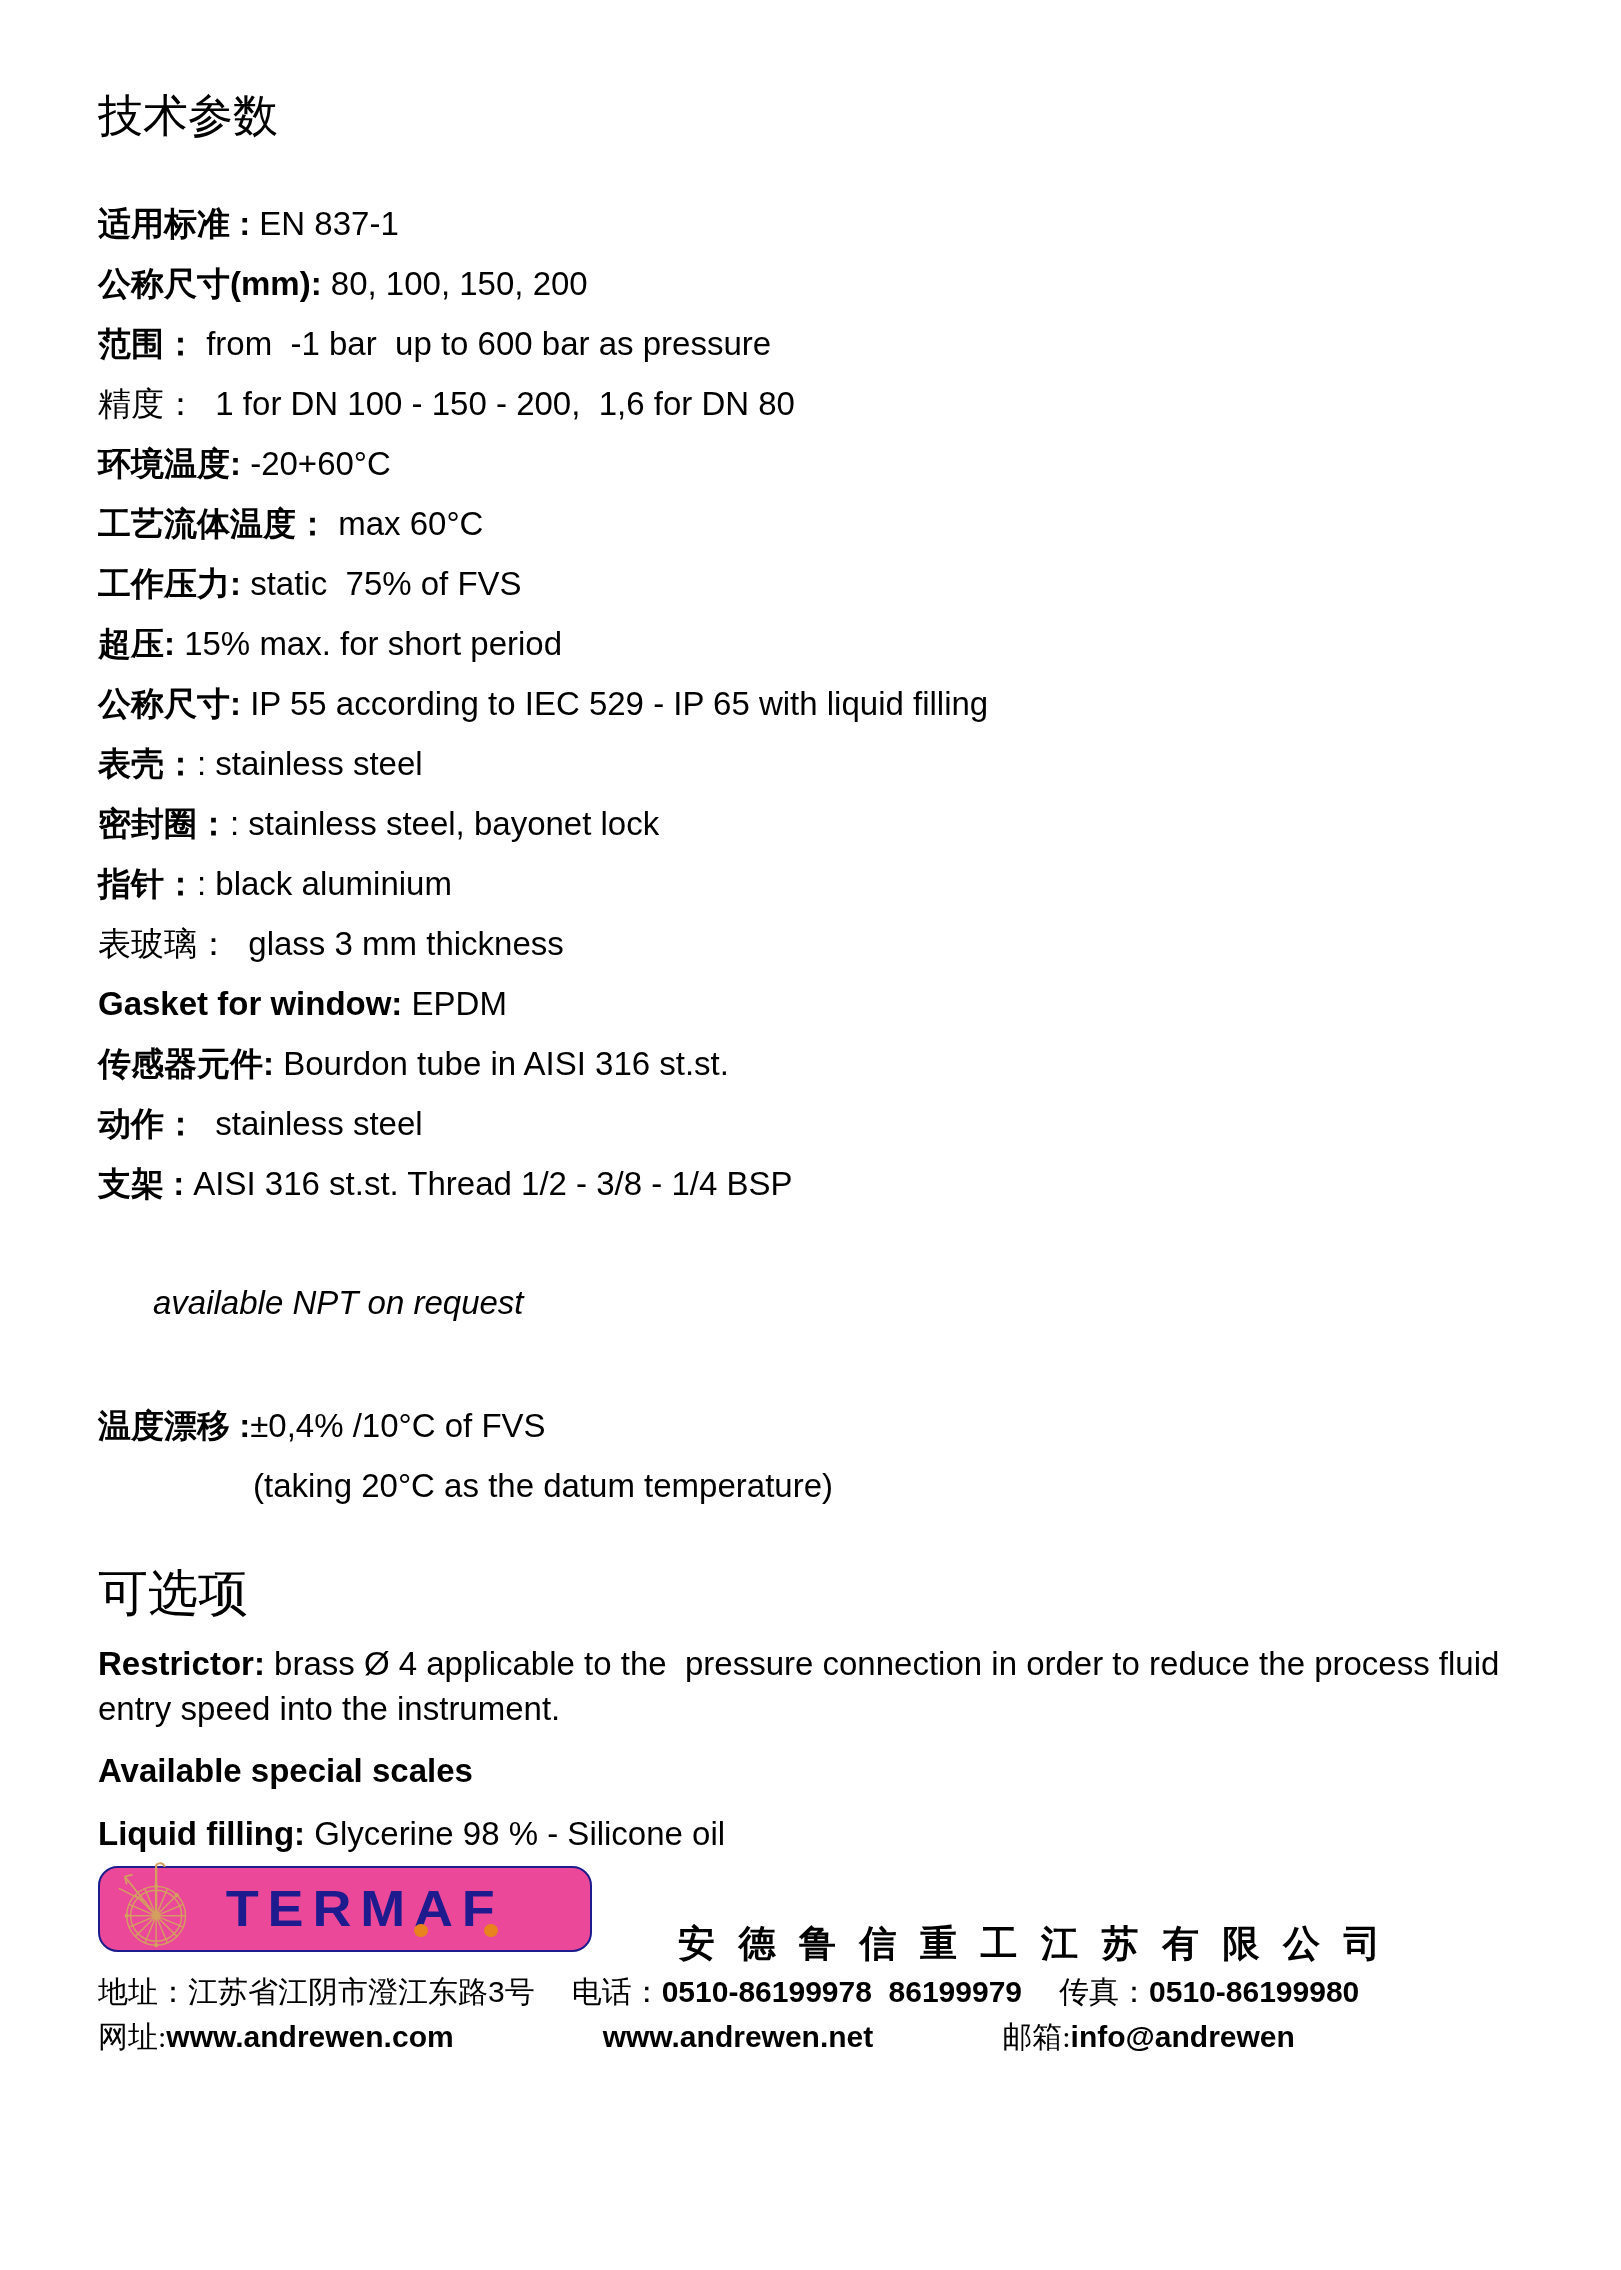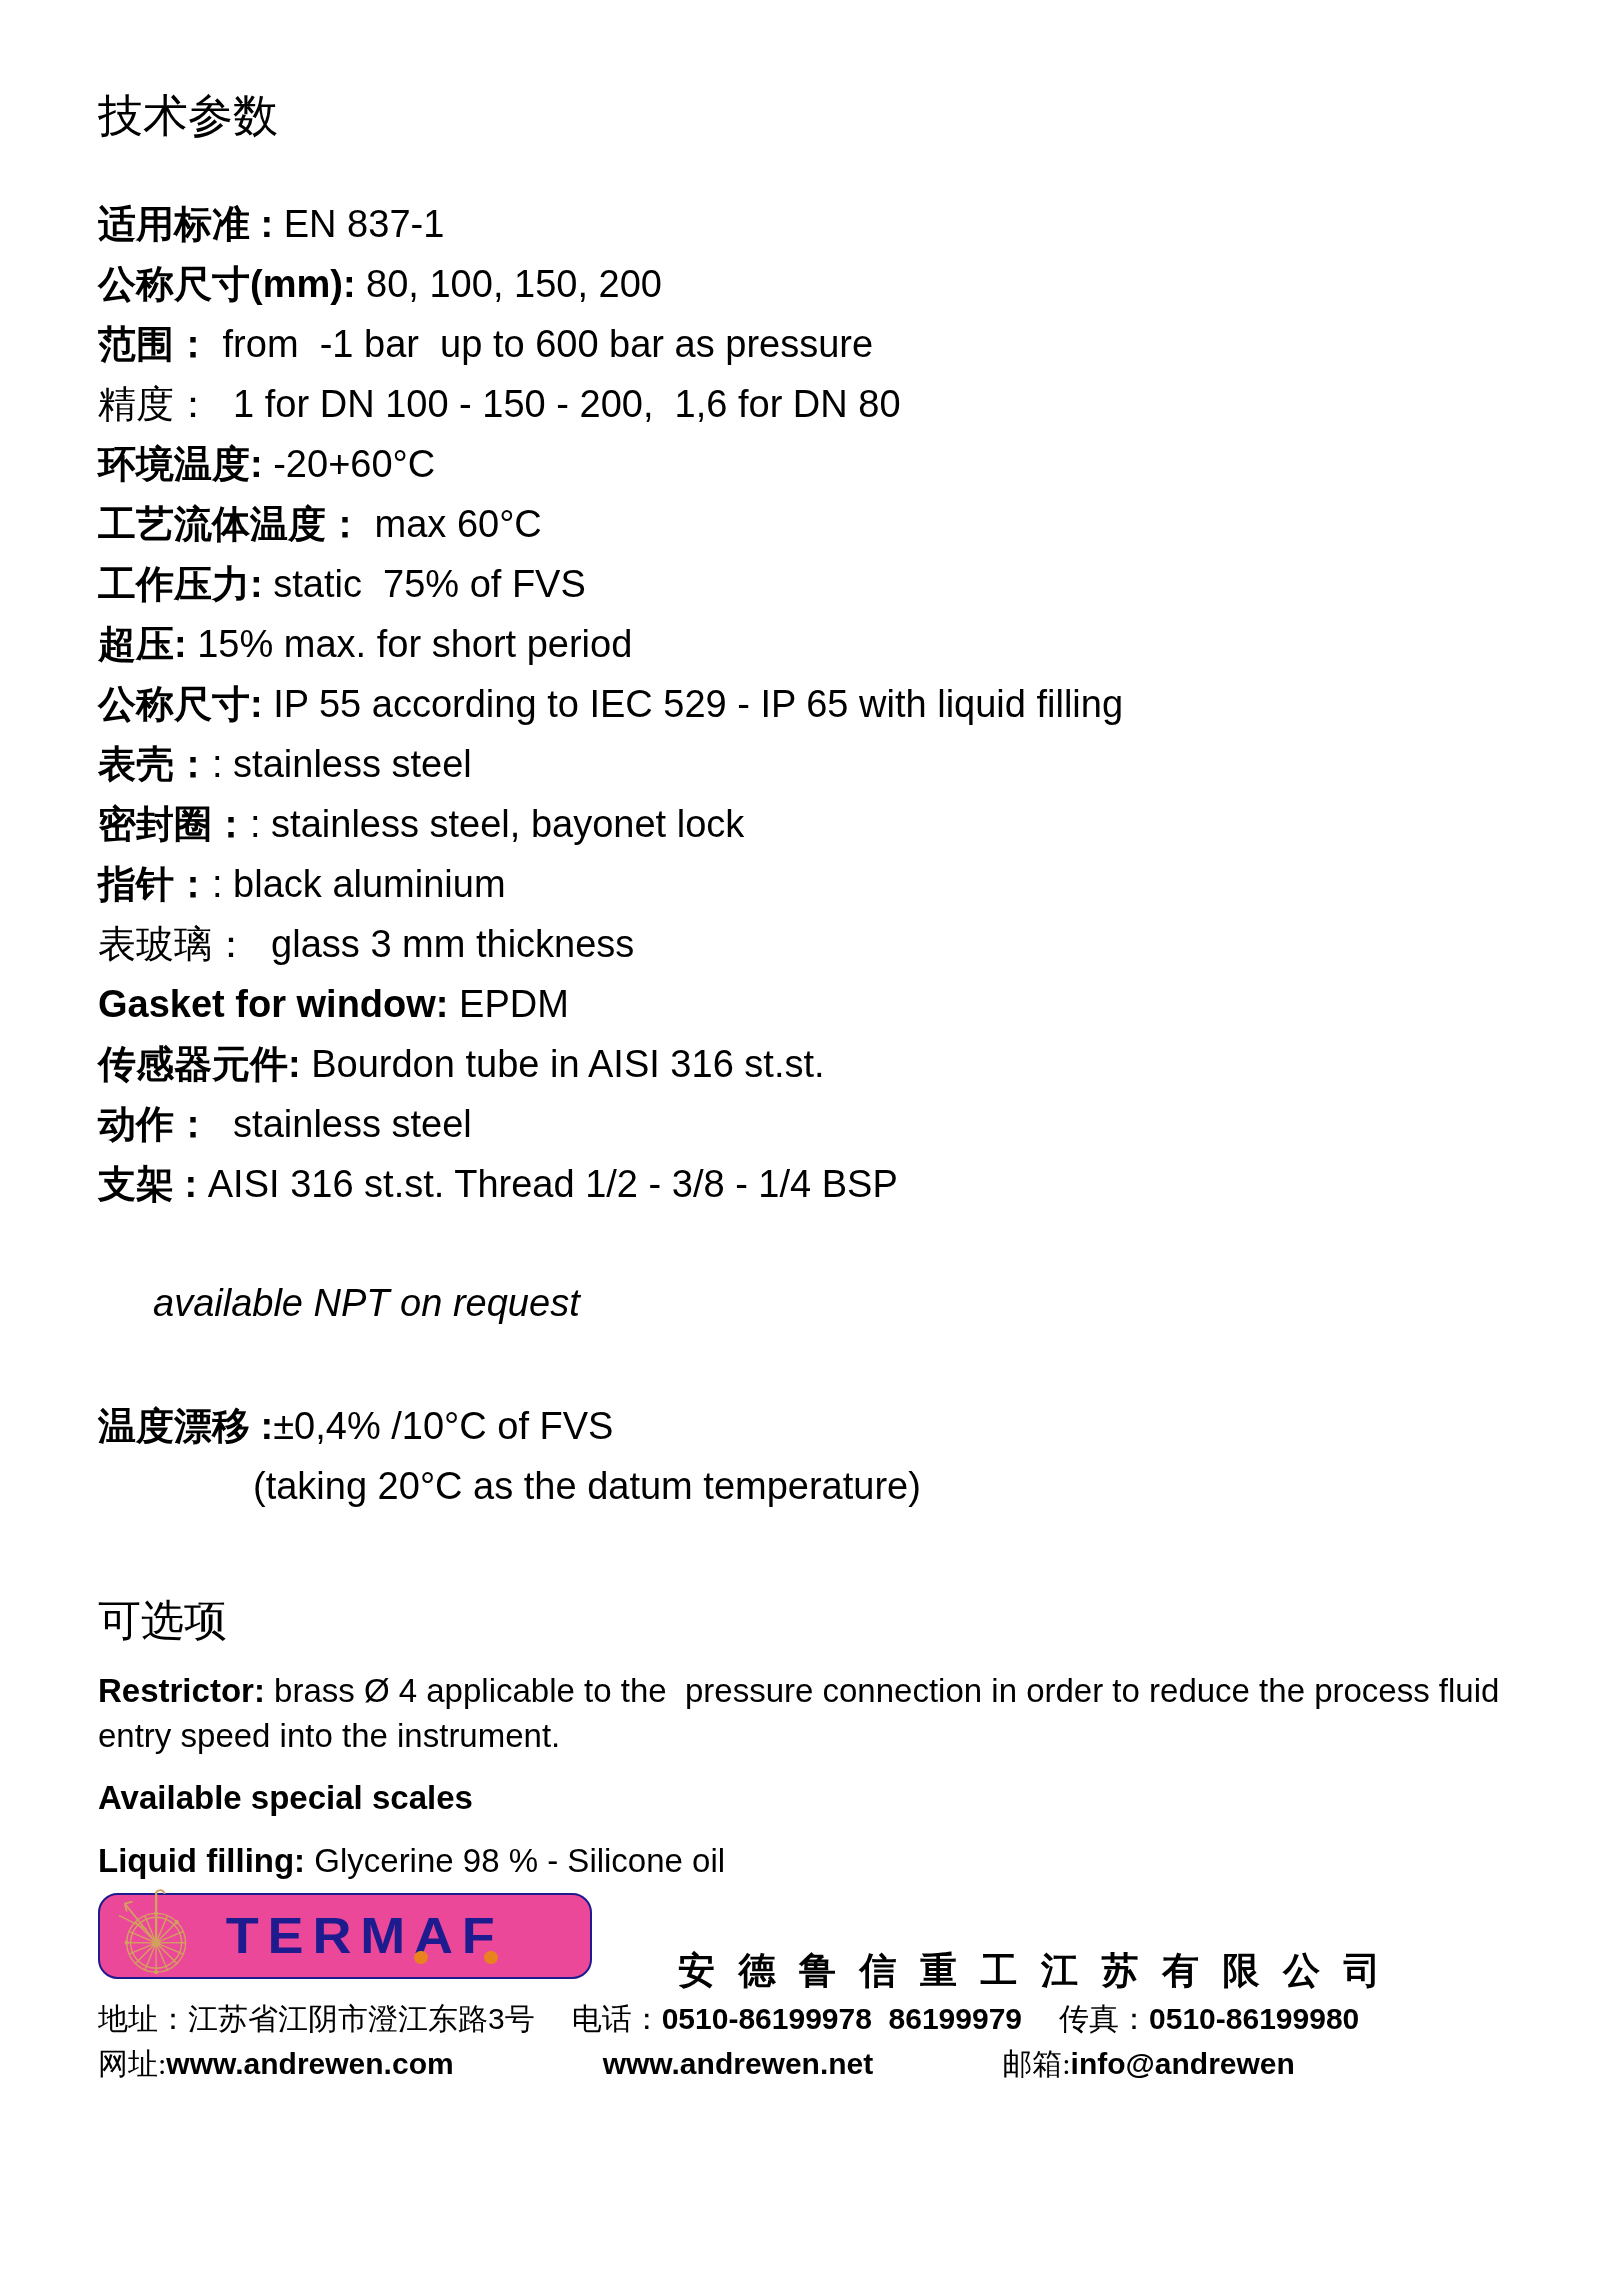--- a/index.html
+++ b/index.html
@@ -4,28 +4,28 @@
 <style>
   html,body{margin:0;padding:0;background:#ffffff;}
   body{
     width:1621px;height:2270px;
     font-family:"Liberation Sans",sans-serif;
     color:#000;overflow:hidden;
   }
   .page{padding:88px 98px 0 98px;box-sizing:border-box;}
   .h1{font-size:45px;line-height:55px;font-weight:normal;}
   .specs{margin-top:51px;}
-  .line{font-size:38px;line-height:60px;white-space:pre-wrap;}
+  .line{font-size:33px;line-height:60px;white-space:pre-wrap;}
   .lbl{font-weight:bold;}
   .lbl.normal{font-weight:normal;font-family:"Liberation Serif",serif;}
   .indent-1{padding-left:55px;}
   .indent-2{padding-left:155px;}
   .sp-a{margin-top:59px;font-style:italic;}
   .sp-b{margin-top:63px;}
-  .h2{font-size:43px;line-height:60px;font-weight:normal;margin-top:74px;}
+  .h2{font-size:50px;line-height:60px;font-weight:normal;margin-top:47px;}
   .opt{font-size:33px;line-height:45px;margin-top:17.6px;white-space:pre-wrap;max-width:1429px;}
   .opt.first{margin-top:59px;}
   
   .footer{position:relative;margin-top:9.8px;}
   .logo-box{
     position:relative;width:490px;height:82px;
     border:2.9px solid #1e1b8e;border-radius:19.6px;
     display:flex;align-items:center;background:#ec4899;
   }
   .logo-icon{width:116px;height:98px;margin-left:3.9px;margin-top:-9.8px;flex:0 0 auto;}

